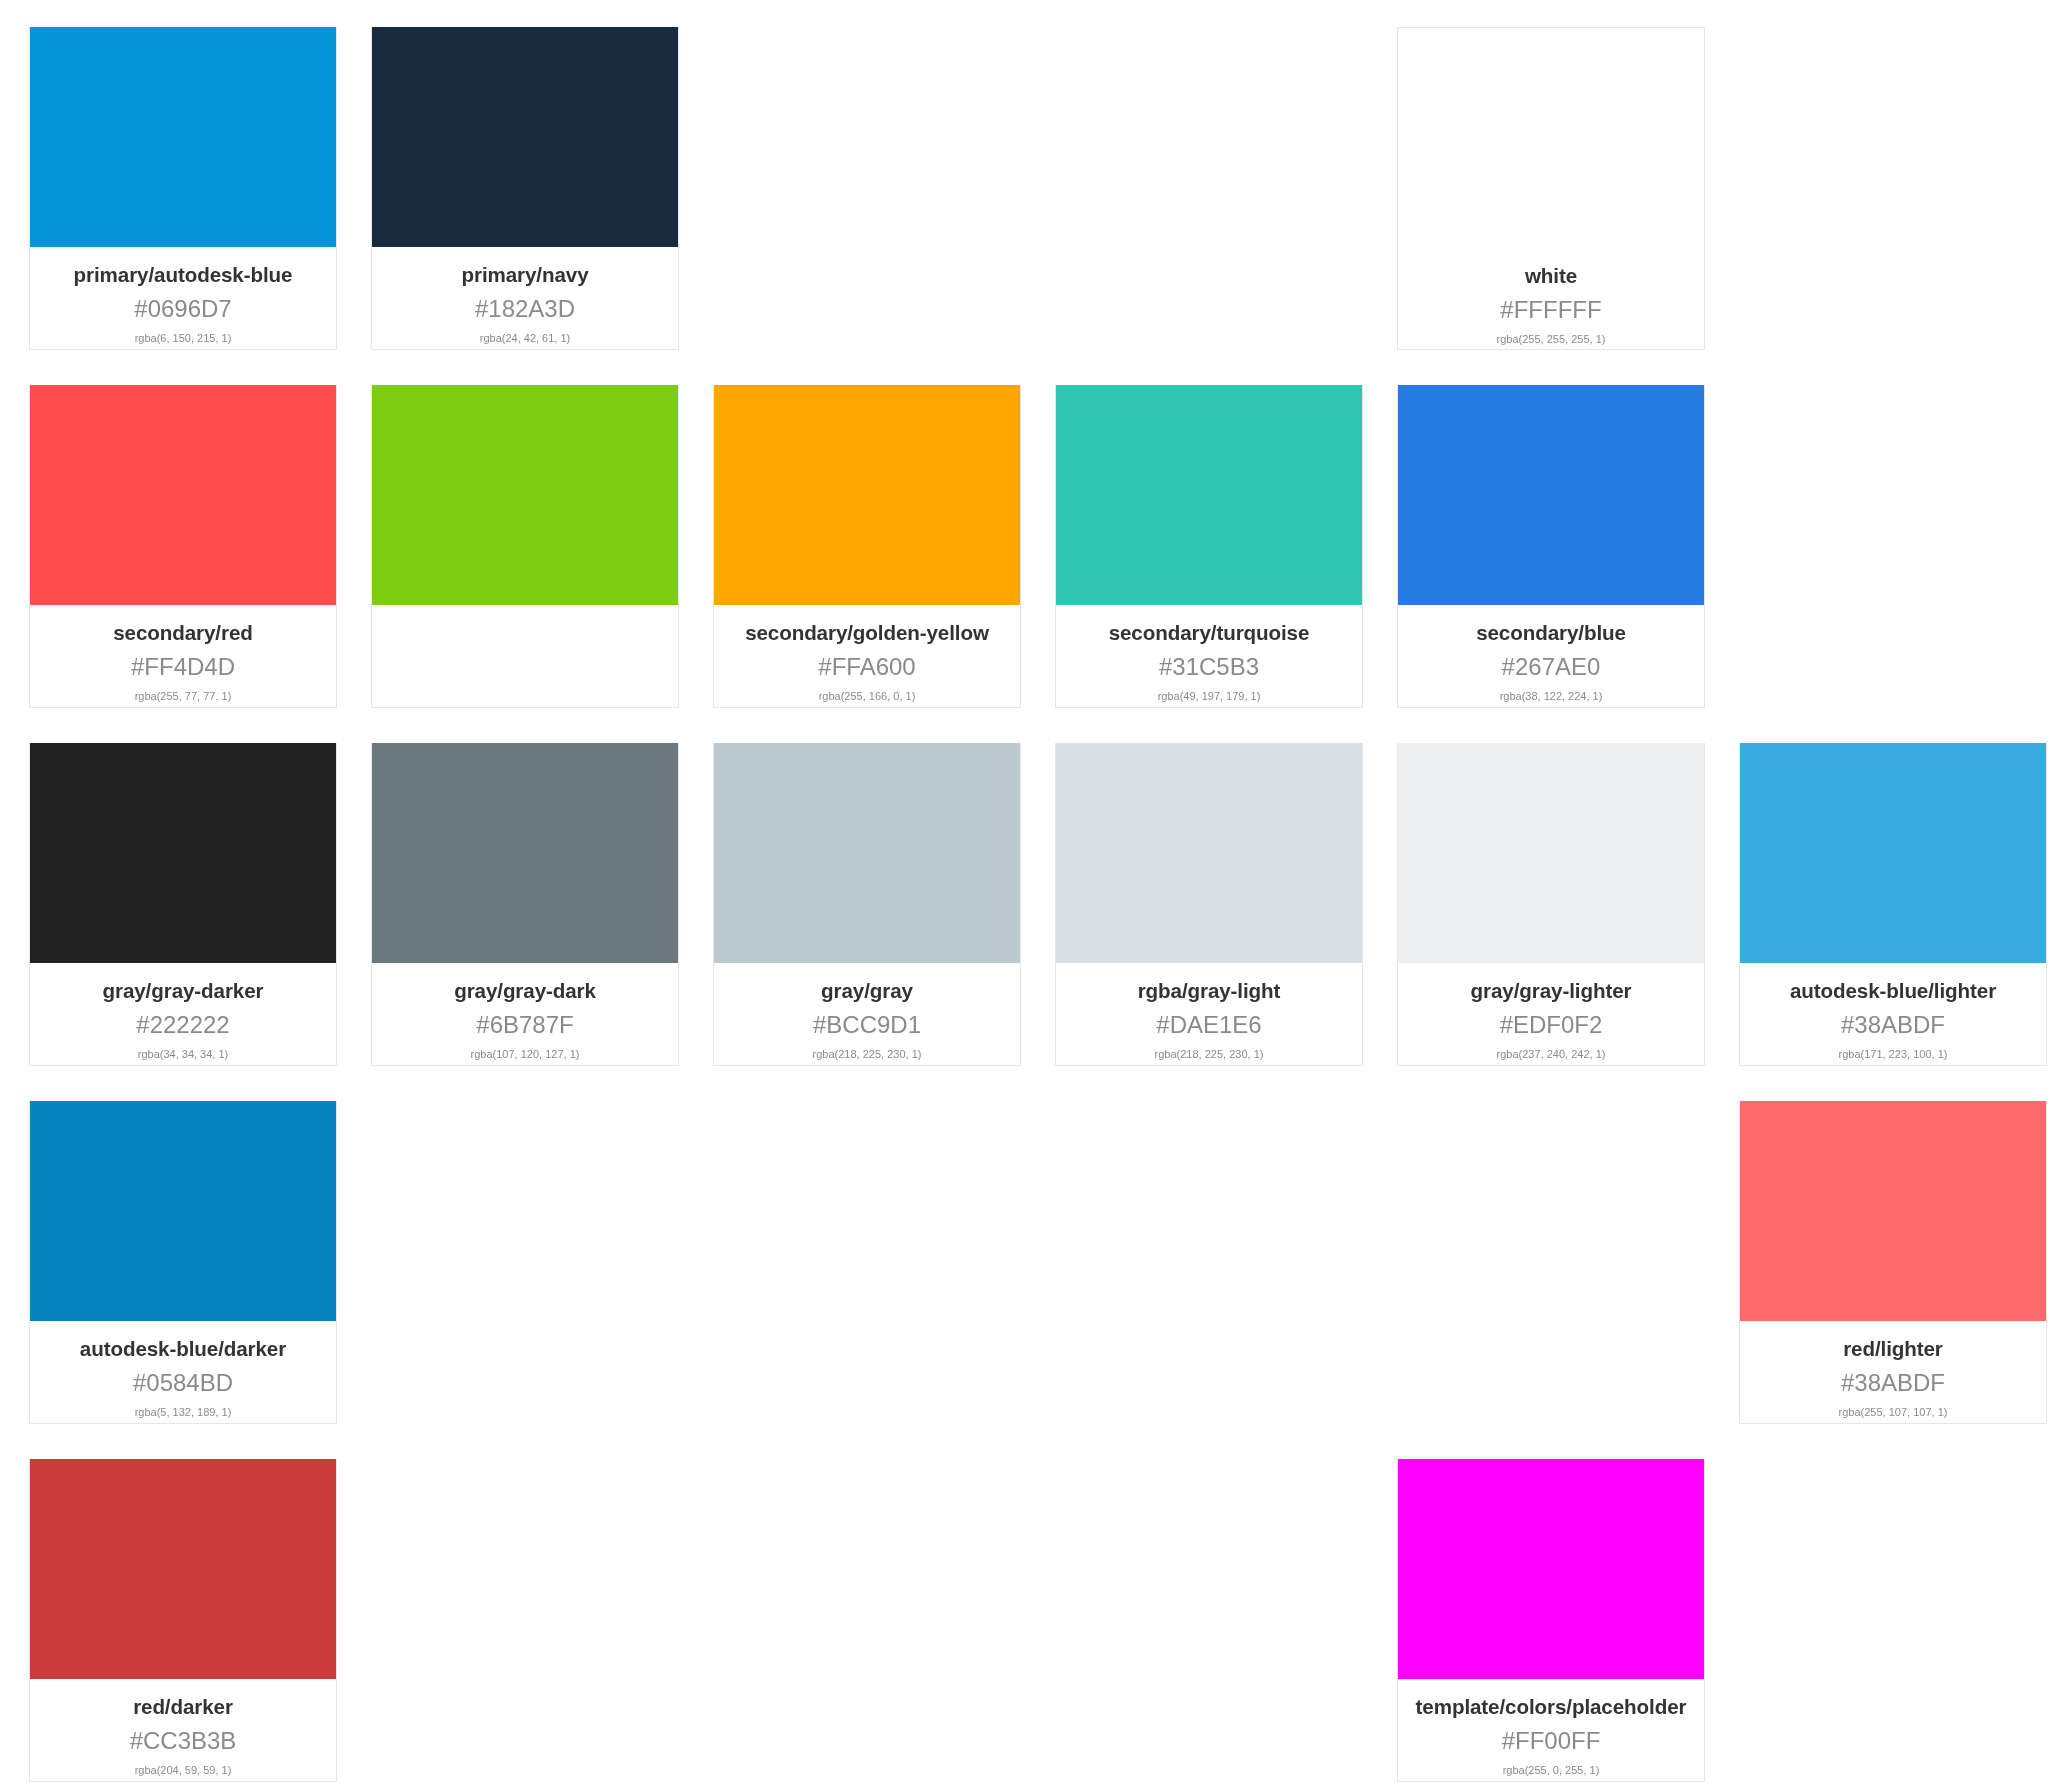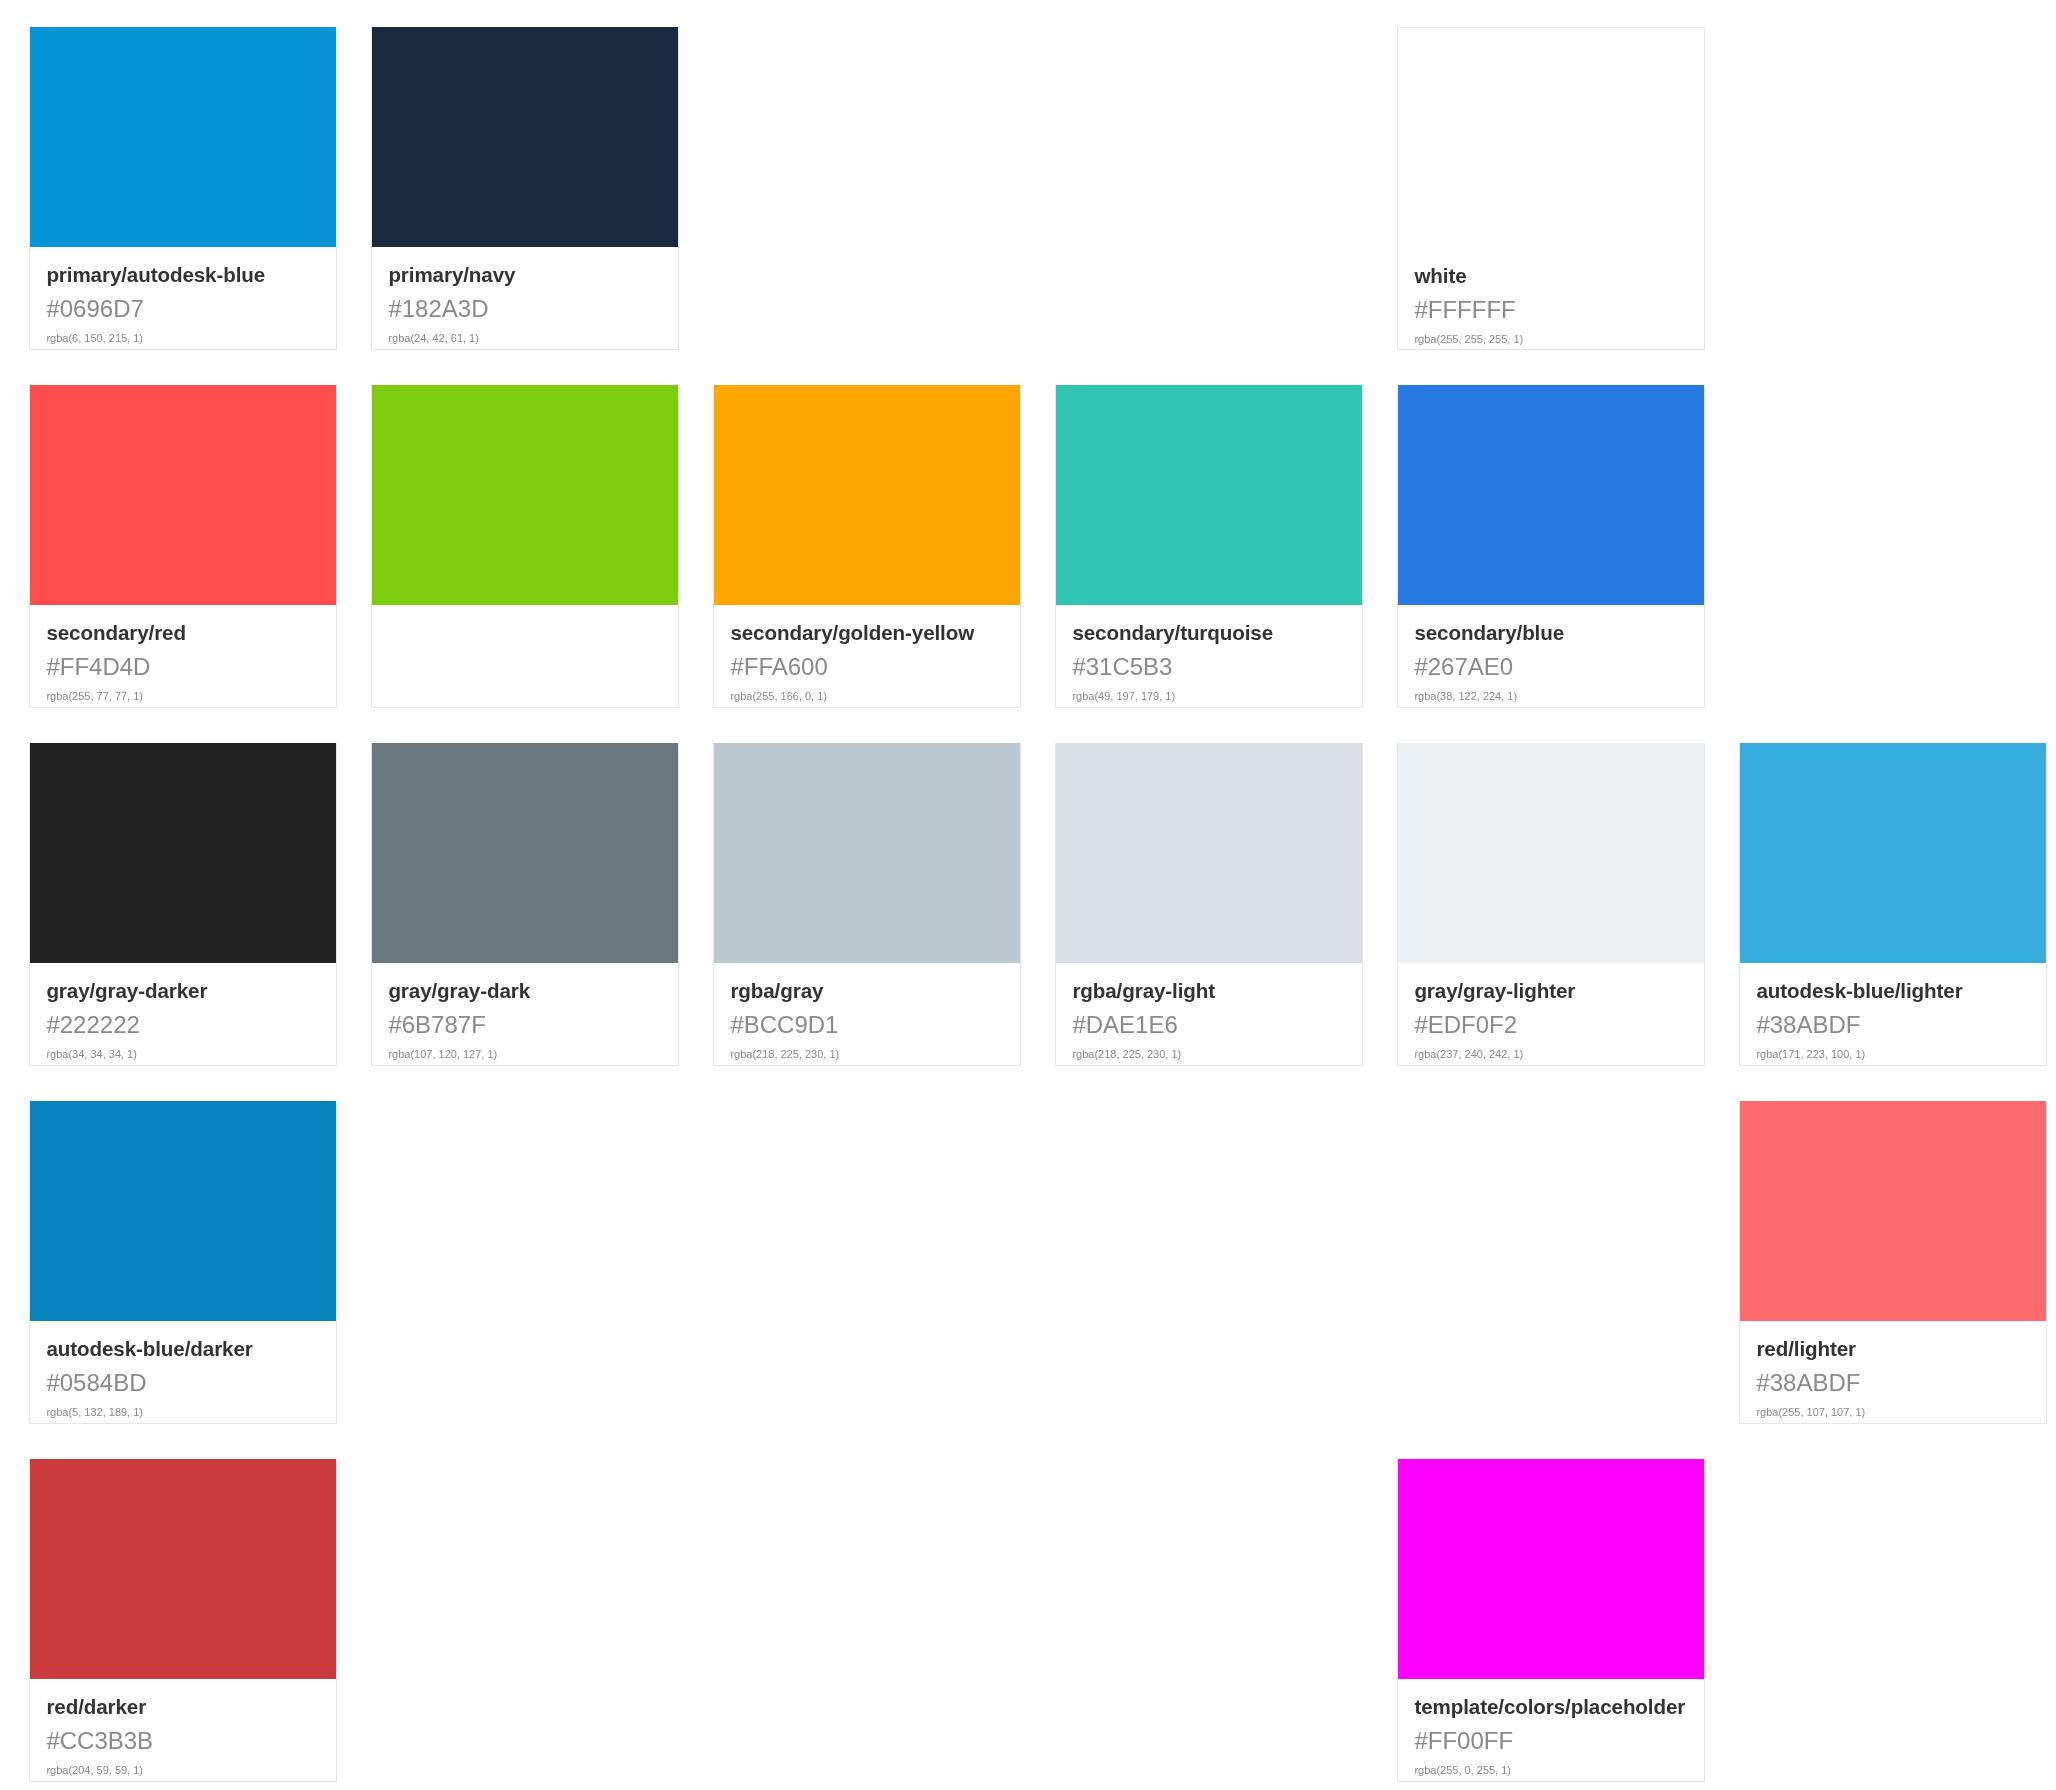--- a/index.html
+++ b/index.html
@@ -27,20 +27,21 @@
 
   .swatch-card {
     width: 308px;
     height: 323px;
     display: flex;
     flex-direction: column;
     background: #FFFFFF;
     border: 0.8px solid #E6E6E6;
     border-top: none;
     overflow: hidden;
+    text-align: center;
   }
   .swatch-card.bordered-all {
     border-top: 0.8px solid #E6E6E6;
   }
 
   .swatch-chip {
     width: 100%;
     height: 220px;
     flex: 0 0 220px;
   }
@@ -158,21 +159,21 @@
       <div class="swatch-chip" style="background-color: rgb(107, 120, 127);"></div>
       <div class="swatch-meta">
         <div class="swatch-name">gray/gray-dark</div>
         <div class="swatch-hex">#6B787F</div>
         <div class="swatch-rgba">rgba(107, 120, 127, 1)</div>
       </div>
     </div>
     <div class="swatch-card">
       <div class="swatch-chip" style="background-color: rgb(188, 201, 209);"></div>
       <div class="swatch-meta">
-        <div class="swatch-name">rgba/gray</div>
+        <div class="swatch-name">gray/gray</div>
         <div class="swatch-hex">#BCC9D1</div>
         <div class="swatch-rgba">rgba(218, 225, 230, 1)</div>
       </div>
     </div>
     <div class="swatch-card">
       <div class="swatch-chip" style="background-color: rgb(218, 225, 230);"></div>
       <div class="swatch-meta">
         <div class="swatch-name">rgba/gray-light</div>
         <div class="swatch-hex">#DAE1E6</div>
         <div class="swatch-rgba">rgba(218, 225, 230, 1)</div>

